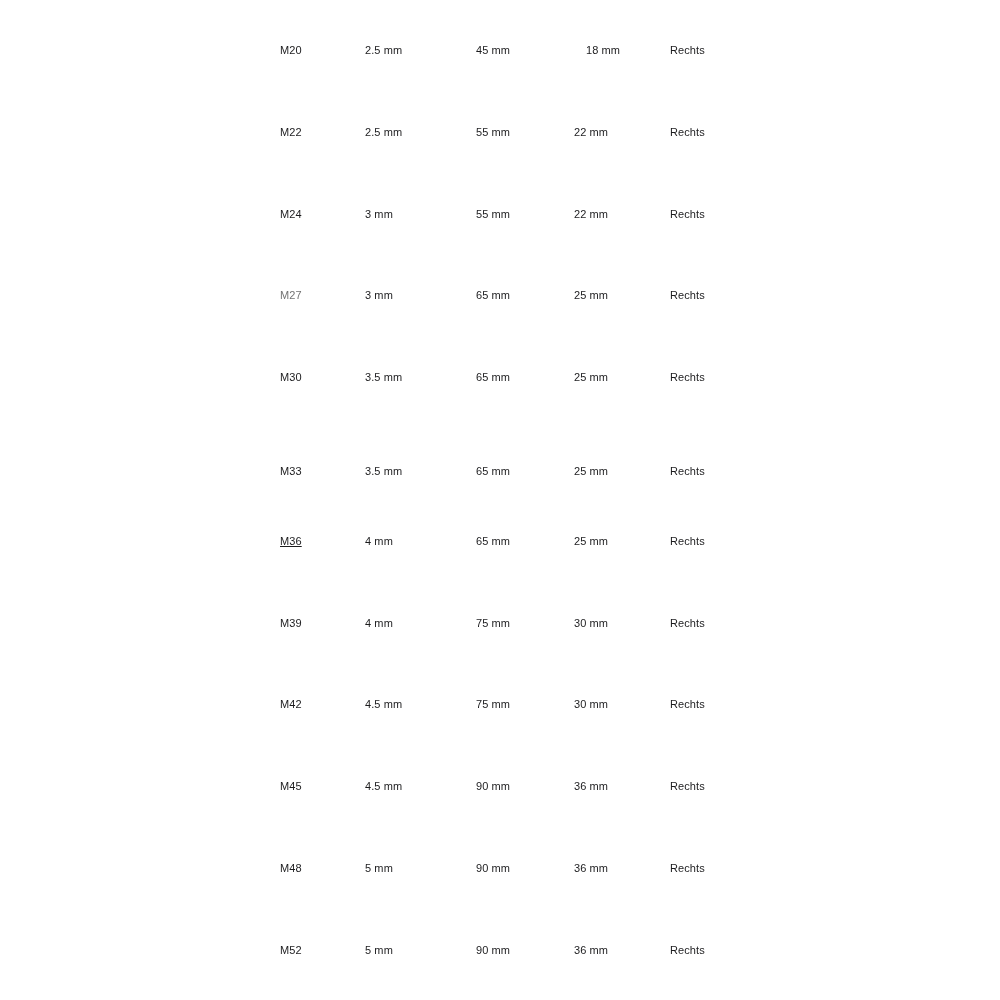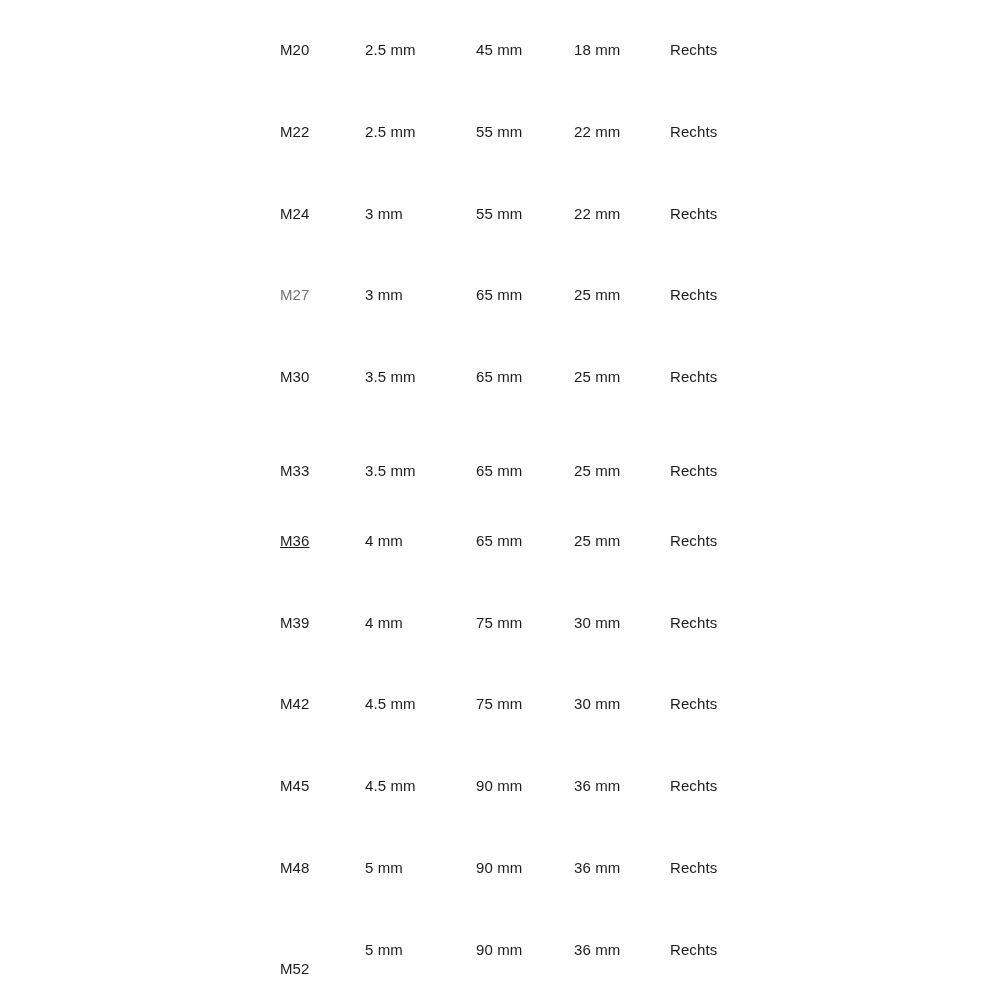--- a/index.html
+++ b/index.html
@@ -29,21 +29,21 @@
     position: absolute;
     left: 0;
     width: 1000px;
     height: 22px;
     line-height: 22px;
   }
 
   .cell {
     position: absolute;
     top: 0;
-    font-size: 15px;
+    font-size: 11px;
     line-height: 22px;
     color: #1c1c1e;
     letter-spacing: 0.1px;
     white-space: nowrap;
     text-align: left;
   }
 
   .col-designation { left: 280px; }
   .col-pitch       { left: 365px; }
   .col-length      { left: 476px; }
@@ -51,21 +51,21 @@
   .col-direction   { left: 670px; text-align: right; }
 </style>
 </head>
 <body style="background: rgb(255, 255, 255);">
 
 <div id="spec-table">
     <div class="spec-row" style="top: 39px;">
       <div class="cell col-designation" style="color: rgb(28, 28, 30);">M20</div>
       <div class="cell col-pitch" style="color: rgb(28, 28, 30);">2.5 mm</div>
       <div class="cell col-length" style="color: rgb(28, 28, 30);">45 mm</div>
-      <div class="cell col-width" style="color: rgb(28, 28, 30);">18 mm</div>
+      <div class="cell col-width" style="color: rgb(28, 28, 30); margin-left: 12px;">18 mm</div>
       <div class="cell col-direction" style="color: rgb(28, 28, 30);">Rechts</div>
     </div>
     <div class="spec-row" style="top: 120.8px;">
       <div class="cell col-designation" style="color: rgb(28, 28, 30);">M22</div>
       <div class="cell col-pitch" style="color: rgb(28, 28, 30);">2.5 mm</div>
       <div class="cell col-length" style="color: rgb(28, 28, 30);">55 mm</div>
       <div class="cell col-width" style="color: rgb(28, 28, 30);">22 mm</div>
       <div class="cell col-direction" style="color: rgb(28, 28, 30);">Rechts</div>
     </div>
     <div class="spec-row" style="top: 202.6px;">
@@ -125,19 +125,19 @@
       <div class="cell col-direction" style="color: rgb(28, 28, 30);">Rechts</div>
     </div>
     <div class="spec-row" style="top: 857px;">
       <div class="cell col-designation" style="color: rgb(28, 28, 30);">M48</div>
       <div class="cell col-pitch" style="color: rgb(28, 28, 30);">5 mm</div>
       <div class="cell col-length" style="color: rgb(28, 28, 30);">90 mm</div>
       <div class="cell col-width" style="color: rgb(28, 28, 30);">36 mm</div>
       <div class="cell col-direction" style="color: rgb(28, 28, 30);">Rechts</div>
     </div>
     <div class="spec-row" style="top: 938.8px;">
-      <div class="cell col-designation" style="color: rgb(28, 28, 30); margin-top: 19px;">M52</div>
+      <div class="cell col-designation" style="color: rgb(28, 28, 30);">M52</div>
       <div class="cell col-pitch" style="color: rgb(28, 28, 30);">5 mm</div>
       <div class="cell col-length" style="color: rgb(28, 28, 30);">90 mm</div>
       <div class="cell col-width" style="color: rgb(28, 28, 30);">36 mm</div>
       <div class="cell col-direction" style="color: rgb(28, 28, 30);">Rechts</div>
     </div>
   </div>
 
 </body></html>

